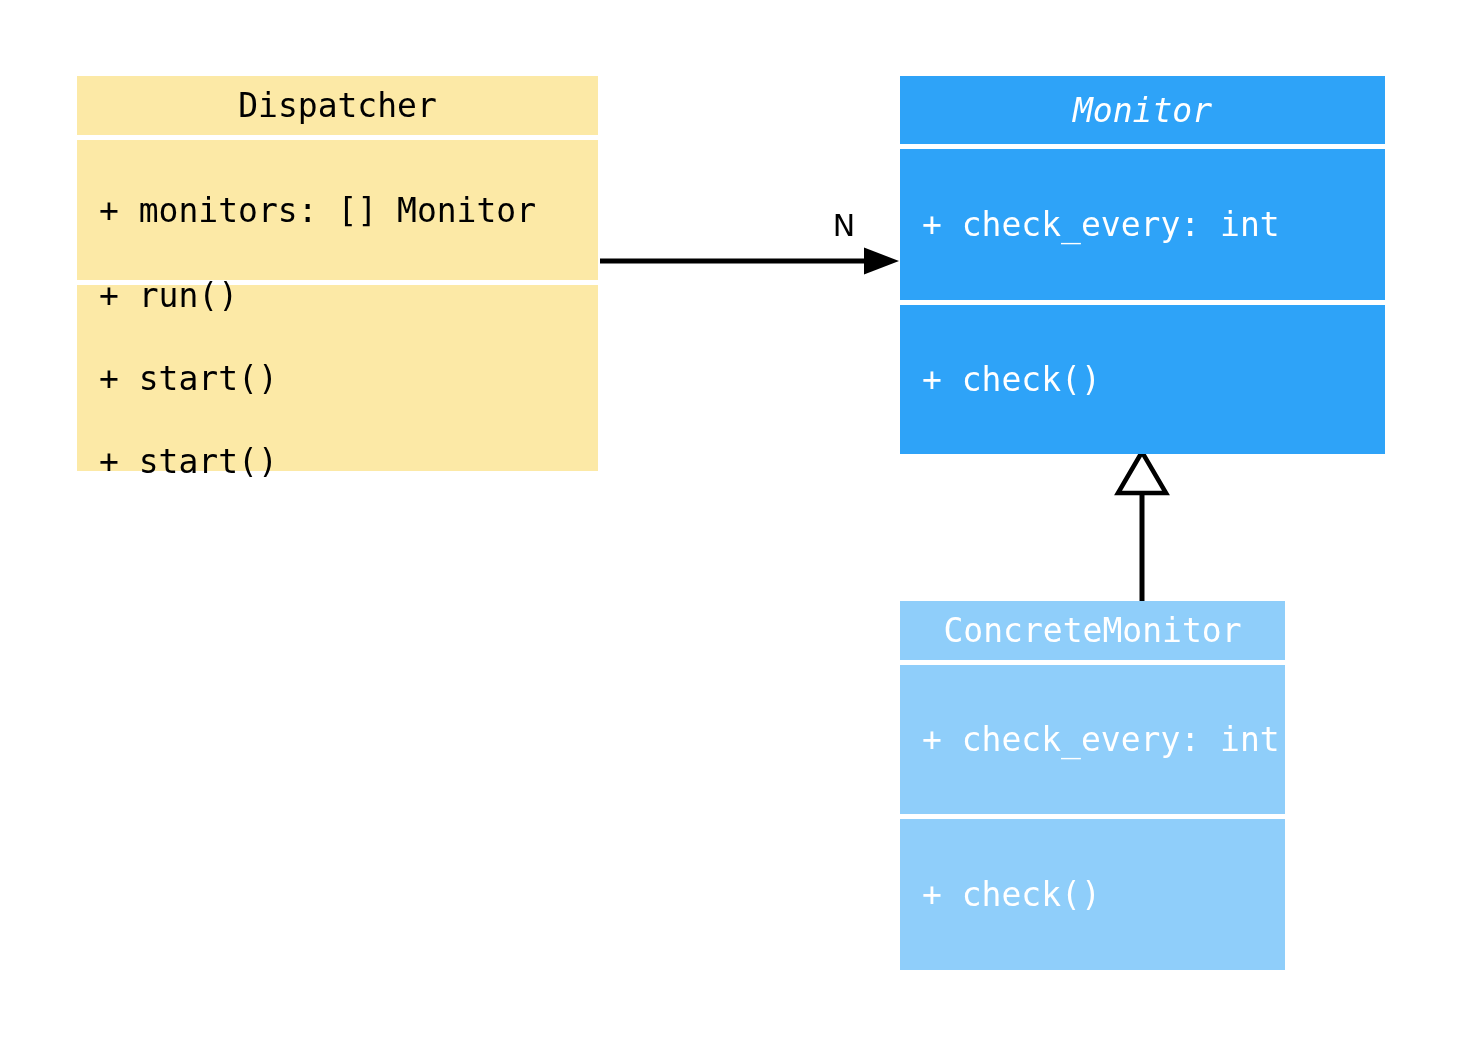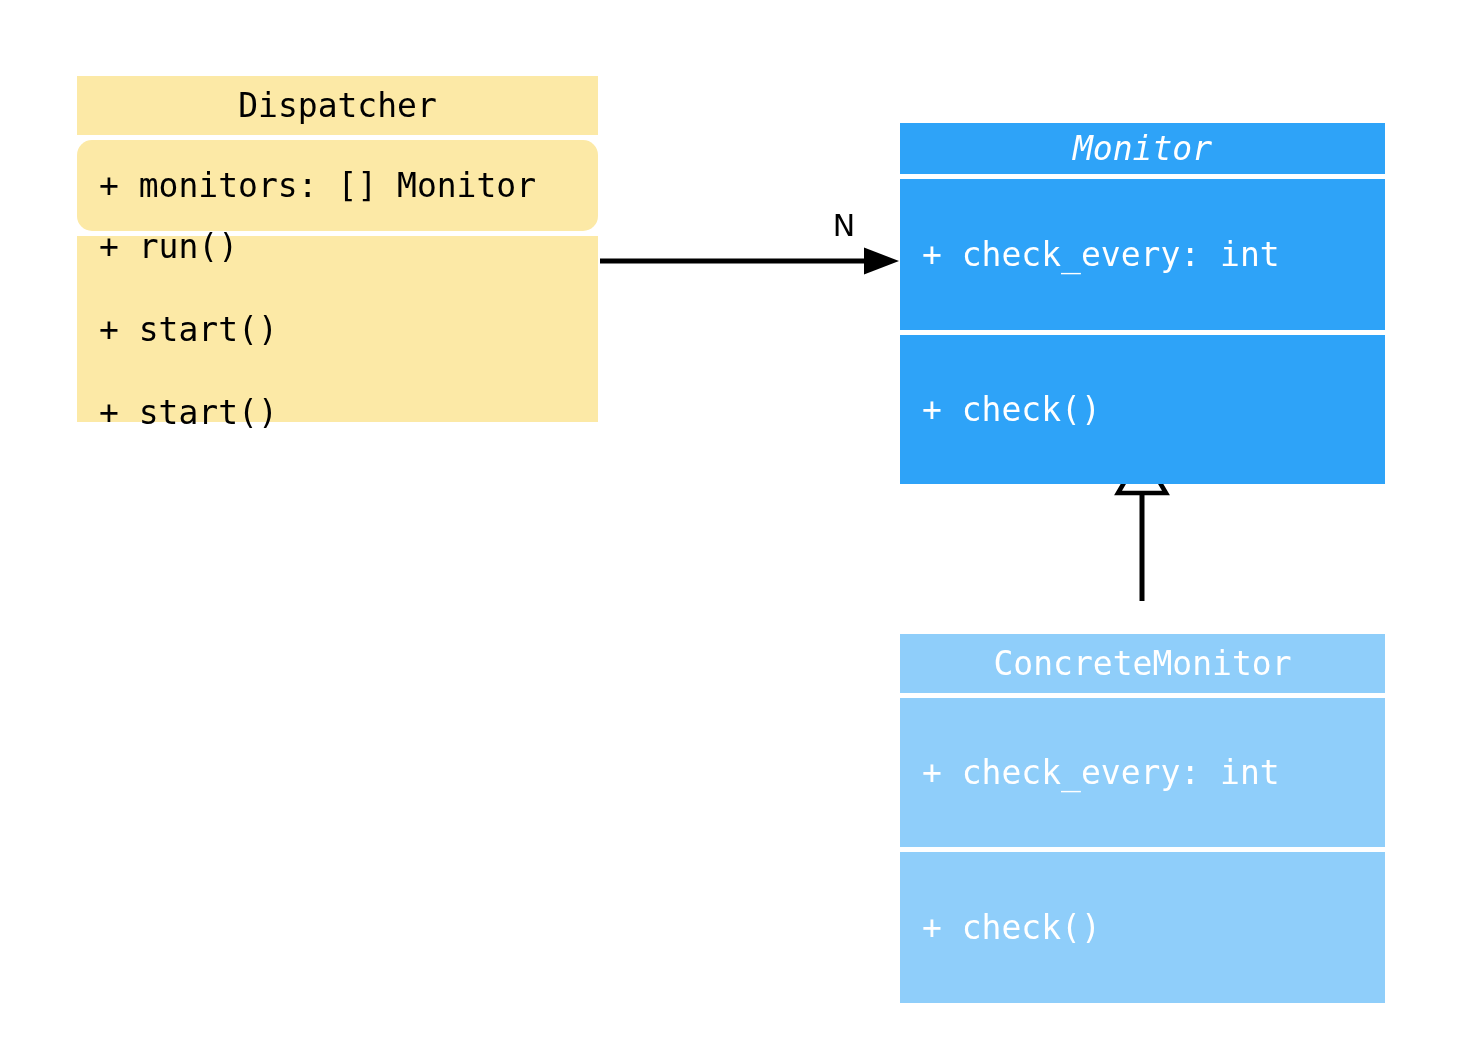--- a/index.html
+++ b/index.html
@@ -45,31 +45,31 @@
     align-items: flex-start;
     justify-content: center;
     padding-left: 22px;
     line-height: 35px;
   }
   .cls .row.title.italic { font-style: italic; }
 
   
   #cls-dispatcher { left: 77px; top: 76px; width: 521px; }
   #cls-dispatcher .title   { height: 59px; }
-  #cls-dispatcher .attrs   { height: 91px; border-radius: 15px; }
+  #cls-dispatcher .attrs   { height: 140px; }
   #cls-dispatcher .methods { height: 186px; }
 
   
   #cls-monitor { left: 900px; top: 76px; width: 485px; }
-  #cls-monitor .title   { height: 51px; margin-top: 47px; }
+  #cls-monitor .title   { height: 68px; }
   #cls-monitor .attrs   { height: 151px; }
   #cls-monitor .methods { height: 149px; }
 
   
-  #cls-concrete-monitor { left: 900px; top: 634px; width: 485px; border-radius: 14px; }
+  #cls-concrete-monitor { left: 900px; top: 601px; width: 385px; border-radius: 14px; }
   #cls-concrete-monitor .title   { height: 59px; }
   #cls-concrete-monitor .attrs   { height: 149px; }
   #cls-concrete-monitor .methods { height: 151px; }
 
   .edge-label {
     position: absolute;
     left: 808px;
     top: 211px;
     width: 72px;
     text-align: center;

